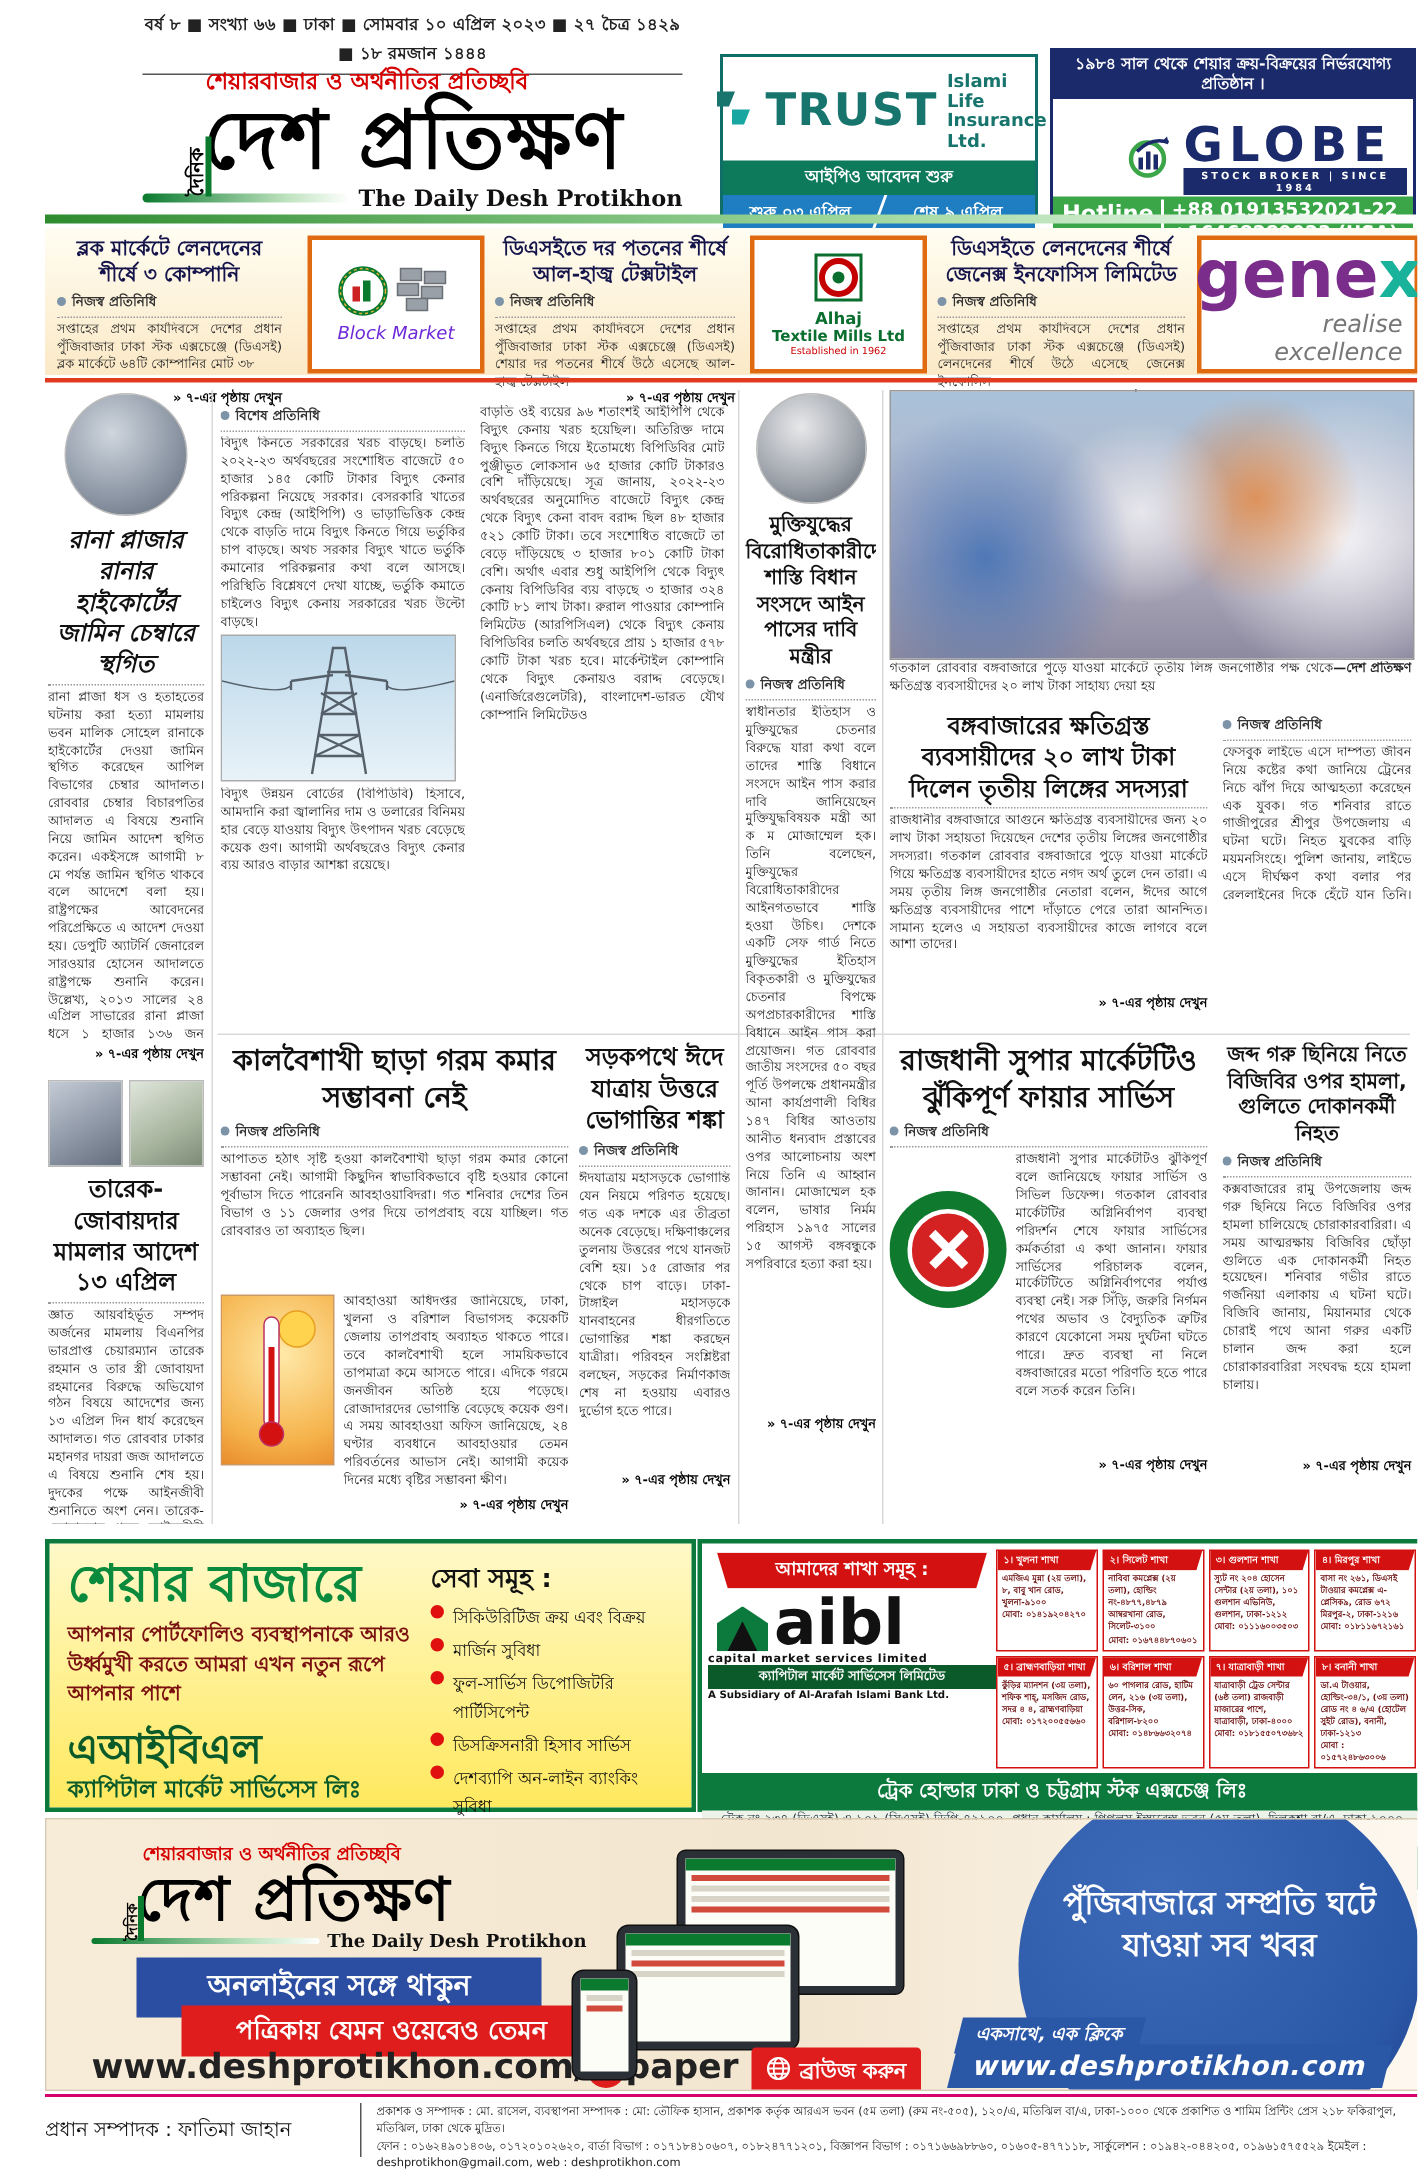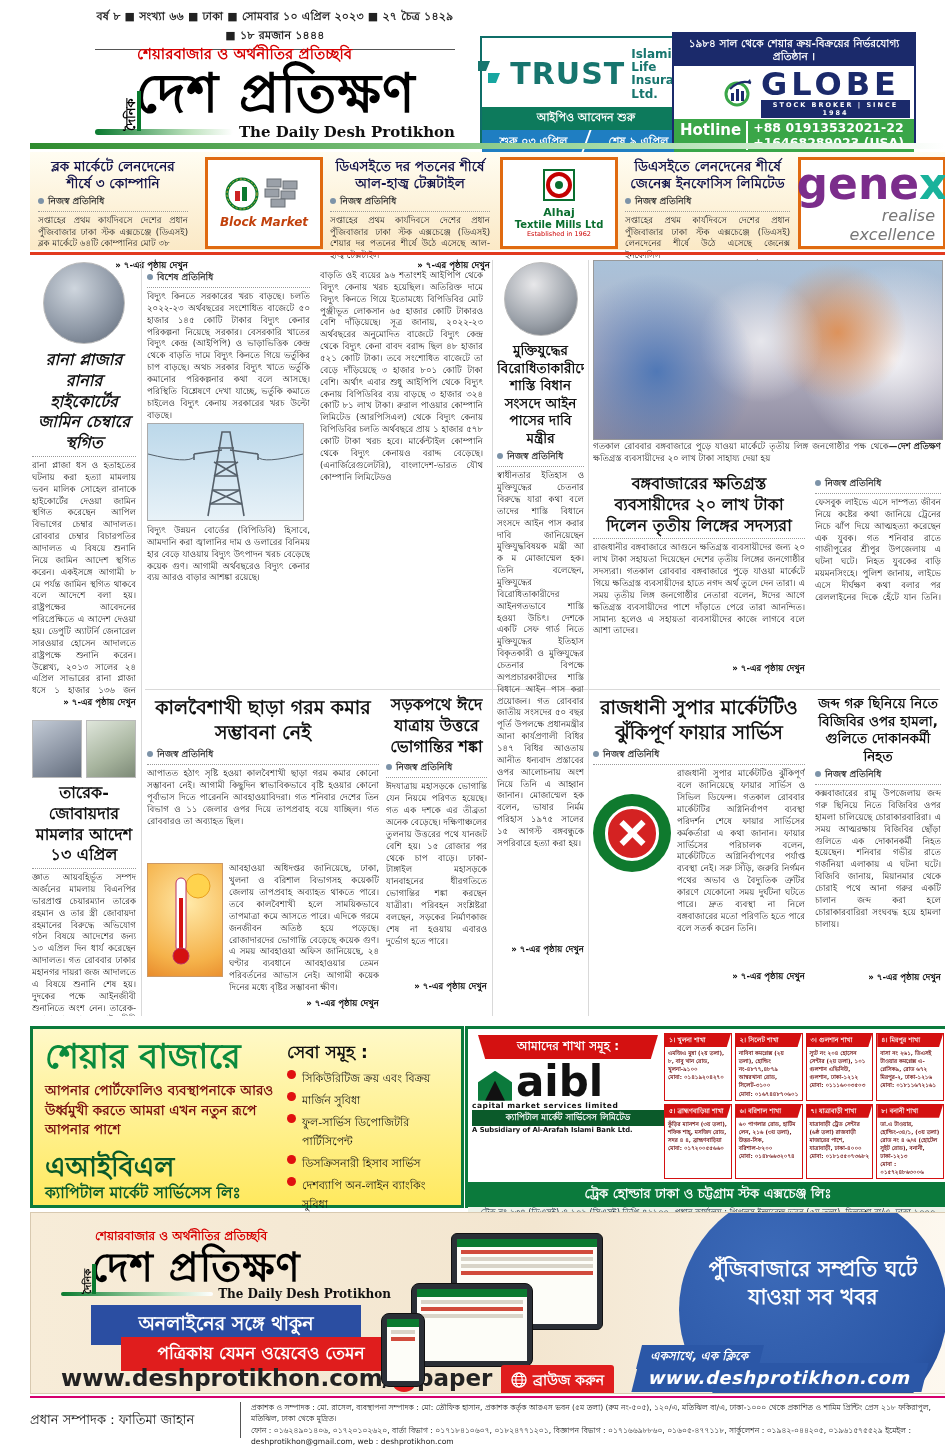--- a/index.html
+++ b/index.html
@@ -33,21 +33,21 @@
   .globe-url{background:#1b2a6b;color:#fff;font-size:13px;font-weight:bold;text-align:center;padding:2px 0;letter-spacing:1px;}
   
   .briefs-row{background:linear-gradient(180deg,#fffdf2,#fbe9c6);}
   .brief-title{font-size:13.5px;font-weight:bold;color:#14144a;text-align:center;line-height:1.25;}
   .byline{font-size:9px;font-weight:bold;color:#333;}
   .dot{display:inline-block;width:6px;height:6px;border-radius:50%;background:#7d93a8;margin-right:4px;}
   .dotline{border-bottom:1px dotted #999;margin:2px 0 3px 0;}
   .body-txt{font-size:8.6px;line-height:1.38;color:#222;text-align:justify;}
   .marker{font-size:8.6px;font-weight:bold;color:#000;}
   .logo-box{border:3px solid #e06a10;background:#fff;display:flex;align-items:center;justify-content:center;}
-  .bm-text{color:#c2410c;font-size:12px;font-weight:bold;font-style:italic;}
+  .bm-text{color:#6d28d9;font-size:12px;font-weight:normal;font-style:italic;}
   .alhaj-t1{color:#0a6e2f;font-weight:bold;font-size:11px;text-align:center;}
   .alhaj-t2{color:#0a6e2f;font-weight:bold;font-size:10px;text-align:center;}
   .alhaj-t3{color:#c00;font-size:6.5px;text-align:center;}
   .genex-txt{font-size:44px;font-weight:bold;color:#7b2d8b;line-height:1;}
   .genex-x{color:#19b29b;}
   .genex-tag{font-size:16px;color:#777;font-style:italic;text-align:right;}
   .red-rule{border-top:3px solid #e23a1f;}
   
   .vline{border-left:1px solid #d9d9d9;}
   .hline{border-top:1px solid #d9d9d9;}
@@ -154,23 +154,23 @@
       </span>
     </div>
     <div class="trust-band1">আইপিও আবেদন শুরু</div>
     <div class="trust-band2">
       <span class="seg">শুরু ০৩ এপ্রিল</span>
       <span class="trust-slash"></span>
       <span class="seg">শেষ ৯ এপ্রিল</span>
     </div>
   </div>
 
-  <div class="abs globe-ad" style="left:672px;top:32px;width:240px;height:110px;">
+  <div class="abs globe-ad" style="left:700px;top:32px;width:240px;height:110px;">
     <div class="globe-top">১৯৮৪ সাল থেকে শেয়ার ক্রয়-বিক্রয়ের নির্ভরযোগ্য প্রতিষ্ঠান ।</div>
-    <div style="display:flex;align-items:center;justify-content:center;gap:5px;padding:2px 4px 0 4px;margin-left:44px;">
+    <div style="display:flex;align-items:center;justify-content:center;gap:5px;padding:14px 4px 0 4px;margin-left:44px;">
       <span>
         <svg width="34" height="30" viewBox="0 0 34 30">
             <circle cx="15" cy="17" r="11" fill="none" stroke="#3aa648" stroke-width="3"></circle>
             <rect x="9" y="16" width="3" height="8" fill="#1b2a6b"></rect>
             <rect x="14" y="12" width="3" height="12" fill="#1b2a6b"></rect>
             <rect x="19" y="14" width="3" height="10" fill="#1b2a6b"></rect>
             <path d="M8 12 Q18 2 29 6" stroke="#1b2a6b" stroke-width="2.4" fill="none"></path>
             <path d="M29 6 l-5 0 l4 -4 z" fill="#1b2a6b"></path>
           </svg>
       </span>

